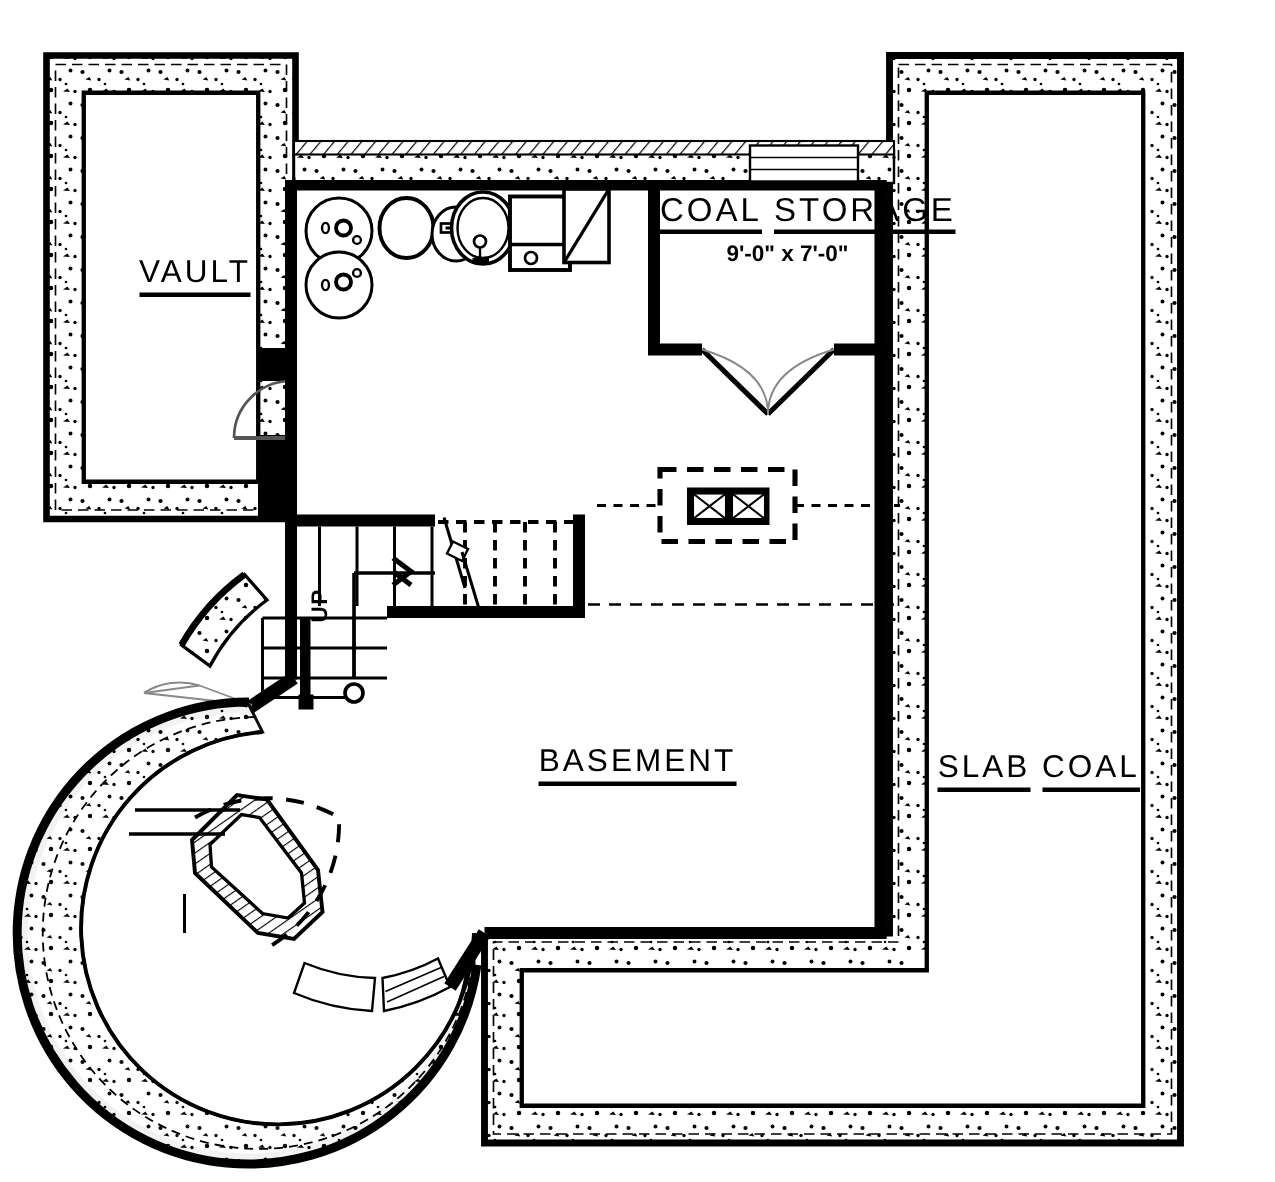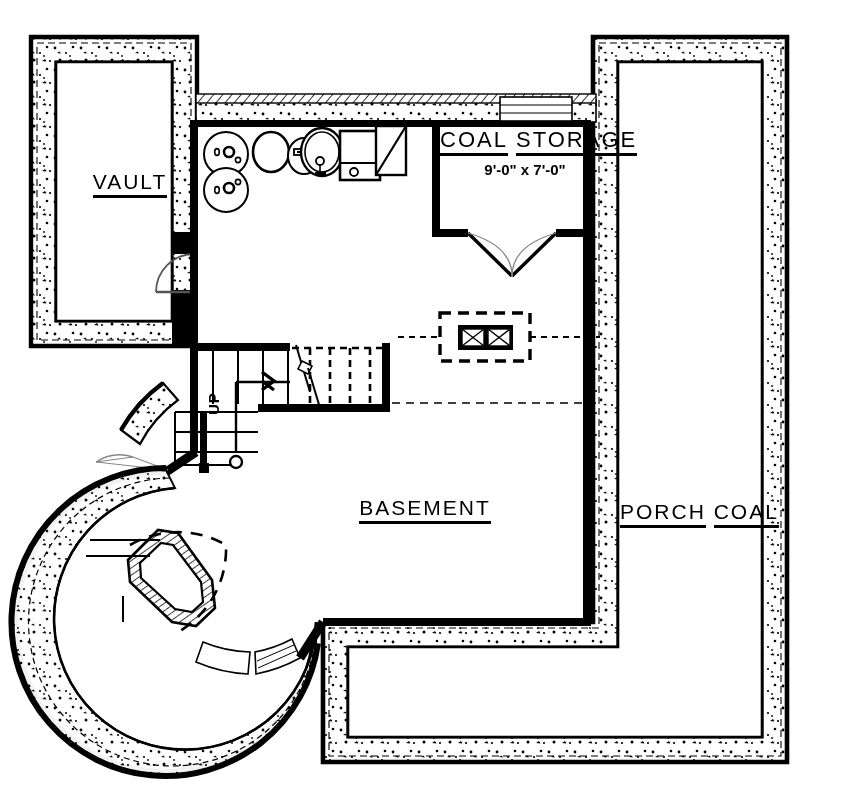--- a/index.html
+++ b/index.html
@@ -377,19 +377,19 @@
     <span class="ln u">COAL</span>
     <span class="ln u">STORAGE</span>
     <span class="dim-line">9'-0" x 7'-0"</span>
   </div>
 
   <div class="room-label" id="label-basement">
     <span class="ln u">BASEMENT</span>
   </div>
 
   <div class="room-label" id="label-porch">
-    <span class="ln u">PORCH</span>
+    <span class="ln u">SLAB</span>
     <span class="ln u">COAL</span>
   </div>
 
   <div id="label-up">UP</div>
 
 </div>
 
 </body></html>

